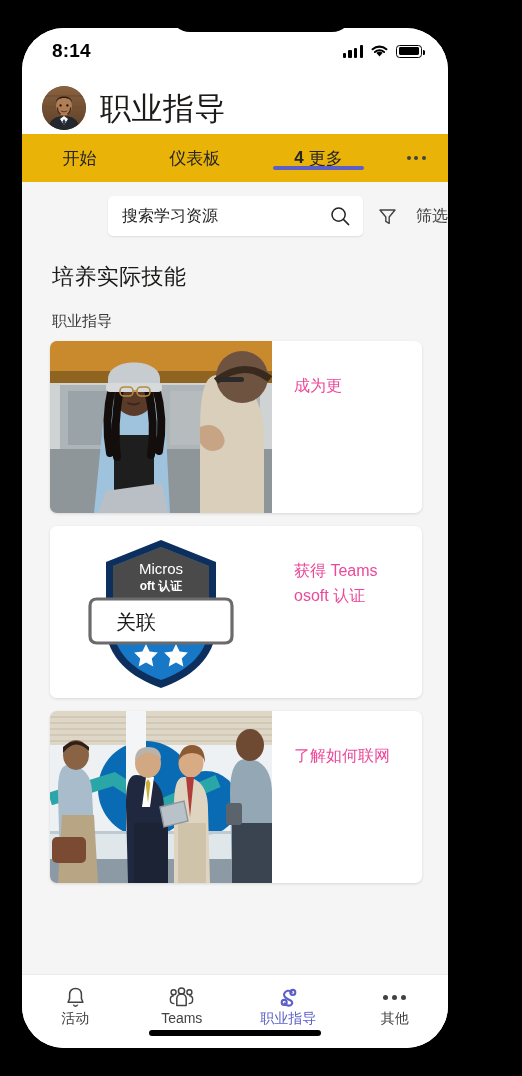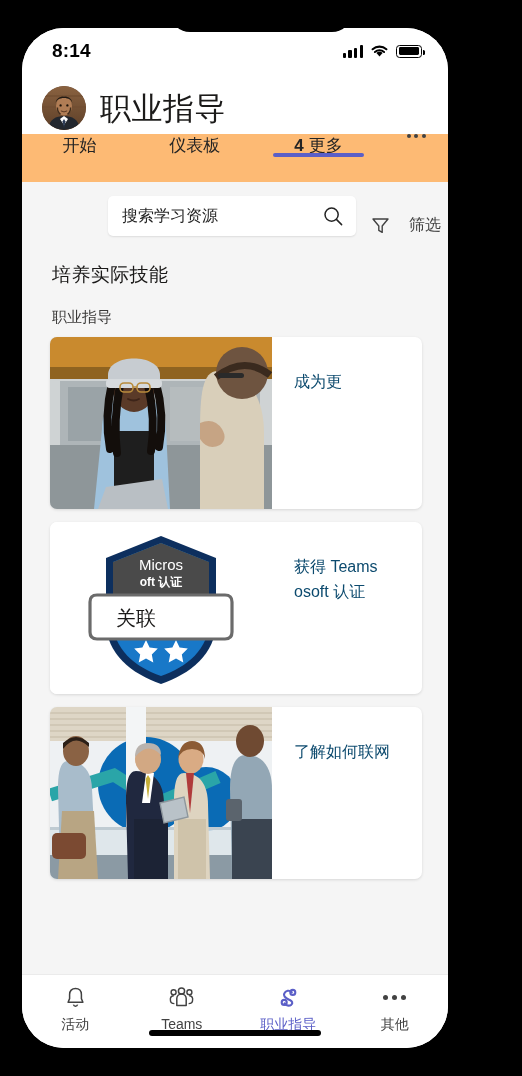--- a/index.html
+++ b/index.html
@@ -79,22 +79,22 @@
     background: #6b4a33;
   }
   .avatar svg { display:block; width:100%; height:100%; }
   .app-title {
     font-size: 31px; color: #1b1a19; line-height: 1;
     letter-spacing: .5px;
   }
 
   
   .tabs {
-    flex: 0 0 auto; background: #fdba74;
-    display: flex; align-items: flex-start;
+    flex: 0 0 auto; background: #eab308;
+    display: flex; align-items: center;
     height: 48px; padding: 0 0;
     position: relative;
   }
   .tab {
     flex: 1 1 0; display: flex; align-items: center; justify-content: center;
     font-size: 17px; color: #242424; position: relative;
   }
   .tab.wide { flex: 1.15 1 0; }
   .tab.narrow { flex: 0.55 1 0; }
   .tab .badge-num { font-weight: bold; margin-right: 5px; font-size: 17px; }
@@ -106,70 +106,69 @@
     display: flex; gap: 3.5px;
   }
   .tab .dots i { width: 4px; height: 4px; border-radius: 50%; background: #424242; display:block; }
 
   
   .content {
     flex: 1 1 auto; background: #f5f5f5;
     overflow: hidden; position: relative;
   }
   .searchrow {
-    display: flex; align-items: flex-end; gap: 14px;
+    display: flex; align-items: center; gap: 14px;
     padding: 14px 26px 12px 86px;
-    font-family: Liberation Serif, serif;
   }
   .searchbox {
     flex: 1 1 auto; height: 40px; background: #fff;
     border-radius: 5px;
     display: flex; align-items: center;
     padding: 0 12px 0 14px;
     box-shadow: 0 1px 2px rgba(0,0,0,.10);
   }
   .searchbox input {
     flex: 1 1 auto; border: none; outline: none;
     font-size: 16px; color: #242424; background: transparent;
     font-family: inherit;
   }
   .searchbox input::placeholder { color: #242424; }
   .filter-btn {
     display: flex; align-items: center; gap: 18px;
     font-size: 16px; color: #424242; flex: 0 0 auto;
     background: none; border: none; font-family: inherit; cursor: pointer;
   }
   .section-title {
-    font-size: 19px; color: #1b1a19; padding: 14px 26px 0 30px;
+    font-size: 22px; color: #1b1a19; padding: 14px 26px 0 30px;
     letter-spacing: .4px;
   }
   .section-sub {
     font-size: 15px; color: #3b3a39; padding: 20px 26px 10px 30px;
   }
   .cards { padding: 0 26px 0 28px; display: flex; flex-direction: column; gap: 13px; }
   .card {
     background: #fff; border-radius: 7px; overflow: hidden;
     display: flex; align-items: stretch;
     box-shadow: 0 1px 3px rgba(0,0,0,.12);
     height: 172px; flex: 0 0 172px;
   }
   .card-img { flex: 0 0 222px; position: relative; overflow: hidden; background: #dfe3e6; }
   .card-img svg { display:block; width:100%; height:100%; }
   .card-body { flex: 1 1 auto; padding: 33px 18px 0 22px; }
-  .card-title { font-size: 16px; color: #0c4a6e; line-height: 1.55; }
+  .card-title { font-size: 16px; color: #ec4899; line-height: 1.55; }
 
   
   .bottomnav {
     flex: 0 0 74px; height: 74px; background: #fff;
     display: flex; align-items: flex-start; justify-content: space-around;
     border-top: 1px solid #ebebeb;
     padding-top: 9px;
   }
   .navitem {
-    display: flex; flex-direction: column; align-items: center; gap: 7px;
+    display: flex; flex-direction: column; align-items: center; gap: 1px;
     width: 84px; color: #424242;
   }
   .navitem .ic { height: 26px; display:flex; align-items:center; justify-content:center; }
   .navitem .lbl { font-size: 14px; line-height: 1; }
   .navitem.active { color: #5b5fc7; }
   .navitem .dots3 { display: flex; gap: 4px; align-items: center; height: 26px; }
   .navitem .dots3 i { width: 5px; height: 5px; border-radius: 50%; background: #424242; display: block; }
 
   .home-indicator {
     position: absolute; bottom: 12px; left: 50%; transform: translateX(-50%);

